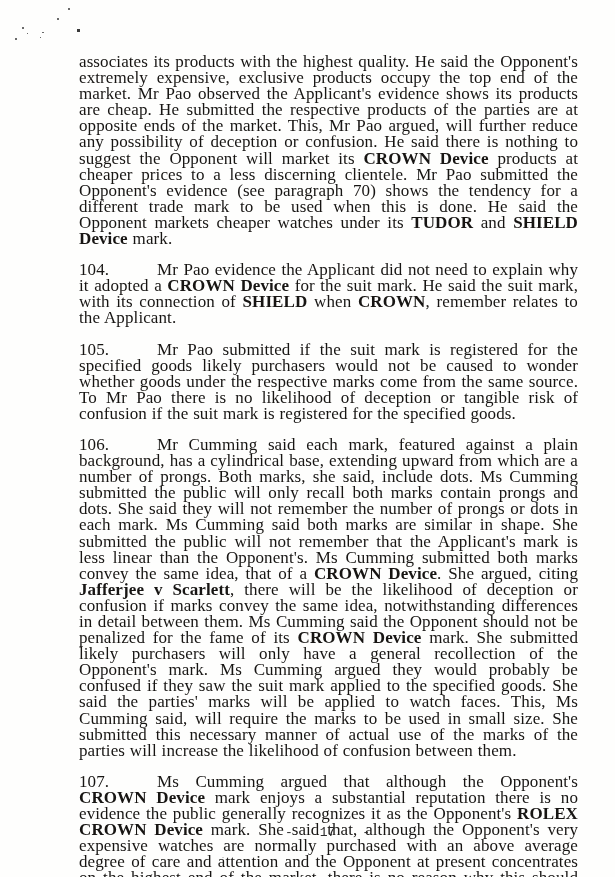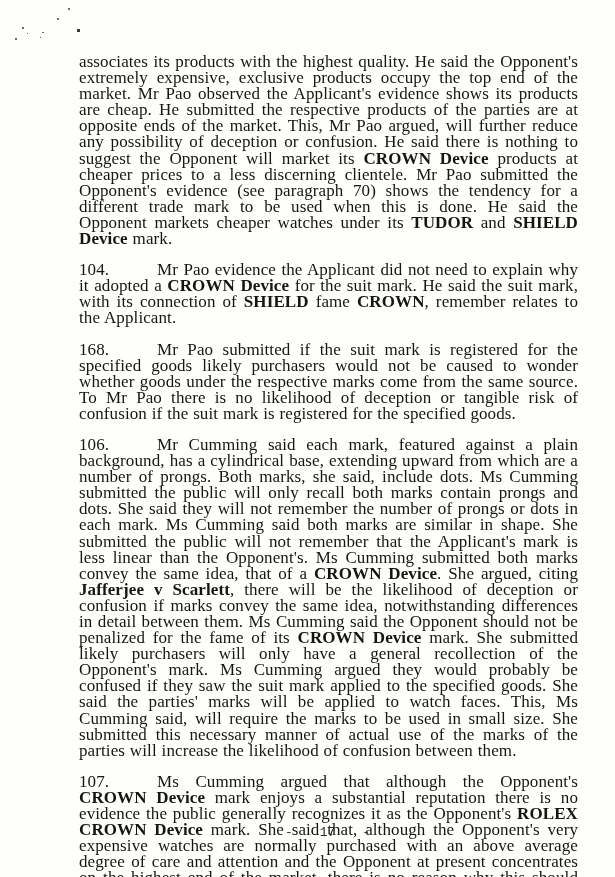--- a/index.html
+++ b/index.html
@@ -50,22 +50,22 @@
   <span class="speck" style="left:77px;top:29px;width:3px;height:3px;border-radius:0;"></span>
   <span class="speck" style="left:22px;top:27px;width:2px;height:2px;"></span>
   <span class="speck" style="left:27px;top:33px;width:1px;height:1px;"></span>
   <span class="speck" style="left:42px;top:32px;width:2px;height:1px;"></span>
   <span class="speck" style="left:15px;top:38px;width:2px;height:2px;"></span>
   <span class="speck" style="left:40px;top:37px;width:1px;height:1px;"></span>
   <span class="speck" style="left:222px;top:857px;width:2px;height:1px;background:#bdbdbd;"></span>
 
   <div class="content">
       <p class="para"><span>associates its products with the highest quality.  He said the Opponent's extremely expensive, exclusive products occupy the top end of the market.  Mr Pao observed the Applicant's evidence shows its products are cheap.  He submitted the respective products of the parties are at opposite ends of the market.  This, Mr Pao argued, will further reduce any possibility of deception or confusion.  He said there is nothing to suggest the Opponent will market its </span><span class="bold">CROWN Device</span><span> products at cheaper prices to a less discerning clientele.  Mr Pao submitted the Opponent's evidence (see paragraph 70) shows the tendency for a different trade mark to be used when this is done.  He said the Opponent markets cheaper watches under its </span><span class="bold">TUDOR</span><span> and </span><span class="bold">SHIELD Device</span><span> mark.</span></p>
-      <p class="para"><span class="pnum">104.</span><span>Mr Pao evidence the Applicant did not need to explain why it adopted a </span><span class="bold">CROWN Device</span><span> for the suit mark.  He said the suit mark, with its connection of </span><span class="bold">SHIELD</span><span> fame </span><span class="bold">CROWN</span><span>, remember relates to the Applicant.</span></p>
-      <p class="para"><span class="pnum">168.</span><span>Mr Pao submitted if the suit mark is registered for the specified goods likely purchasers would not be caused to wonder whether goods under the respective marks come from the same source.  To Mr Pao there is no likelihood of deception or tangible risk of confusion if the suit mark is registered for the specified goods.</span></p>
+      <p class="para"><span class="pnum">104.</span><span>Mr Pao evidence the Applicant did not need to explain why it adopted a </span><span class="bold">CROWN Device</span><span> for the suit mark.  He said the suit mark, with its connection of </span><span class="bold">SHIELD</span><span> when </span><span class="bold">CROWN</span><span>, remember relates to the Applicant.</span></p>
+      <p class="para"><span class="pnum">105.</span><span>Mr Pao submitted if the suit mark is registered for the specified goods likely purchasers would not be caused to wonder whether goods under the respective marks come from the same source.  To Mr Pao there is no likelihood of deception or tangible risk of confusion if the suit mark is registered for the specified goods.</span></p>
       <p class="para"><span class="pnum">106.</span><span>Mr Cumming said each mark, featured against a plain background, has a cylindrical base, extending upward from which are a number of prongs.  Both marks, she said, include dots.  Ms Cumming submitted the public will only recall both marks contain prongs and dots.  She said they will not remember the number of prongs or dots in each mark.  Ms Cumming said both marks are similar in shape.  She submitted the public will not remember that the Applicant's mark is less linear than the Opponent's.  Ms Cumming submitted both marks convey the same idea, that of a </span><span class="bold">CROWN Device</span><span>.  She argued, citing </span><span class="bold">Jafferjee v Scarlett</span><span>, there will be the likelihood of deception or confusion if marks convey the same idea, notwithstanding differences in detail between them.  Ms Cumming said the Opponent should not be penalized for the fame of its </span><span class="bold">CROWN Device</span><span> mark.  She submitted likely purchasers will only have a general recollection of the Opponent's mark.  Ms Cumming argued they would probably be confused if they saw the suit mark applied to the specified goods.  She said the parties' marks will be applied to watch faces.  This, Ms Cumming said, will require the marks to be used in small size.  She submitted this necessary manner of actual use of the marks of the parties will increase the likelihood of confusion between them.</span></p>
       <p class="para"><span class="pnum">107.</span><span>Ms Cumming argued that although the Opponent's </span><span class="bold">CROWN Device</span><span> mark enjoys a substantial reputation there is no evidence the public generally recognizes it as the Opponent's </span><span class="bold">ROLEX CROWN Device</span><span> mark.  She said that, although the Opponent's very expensive watches are normally purchased with an above average degree of care and attention and the Opponent at present concentrates on the highest end of the market, there is no reason why this should always be so.</span></p>
     </div>
 
   <div class="footer">
     <span>-</span>
     <span>17</span>
     <span>-</span>
   </div>
 

